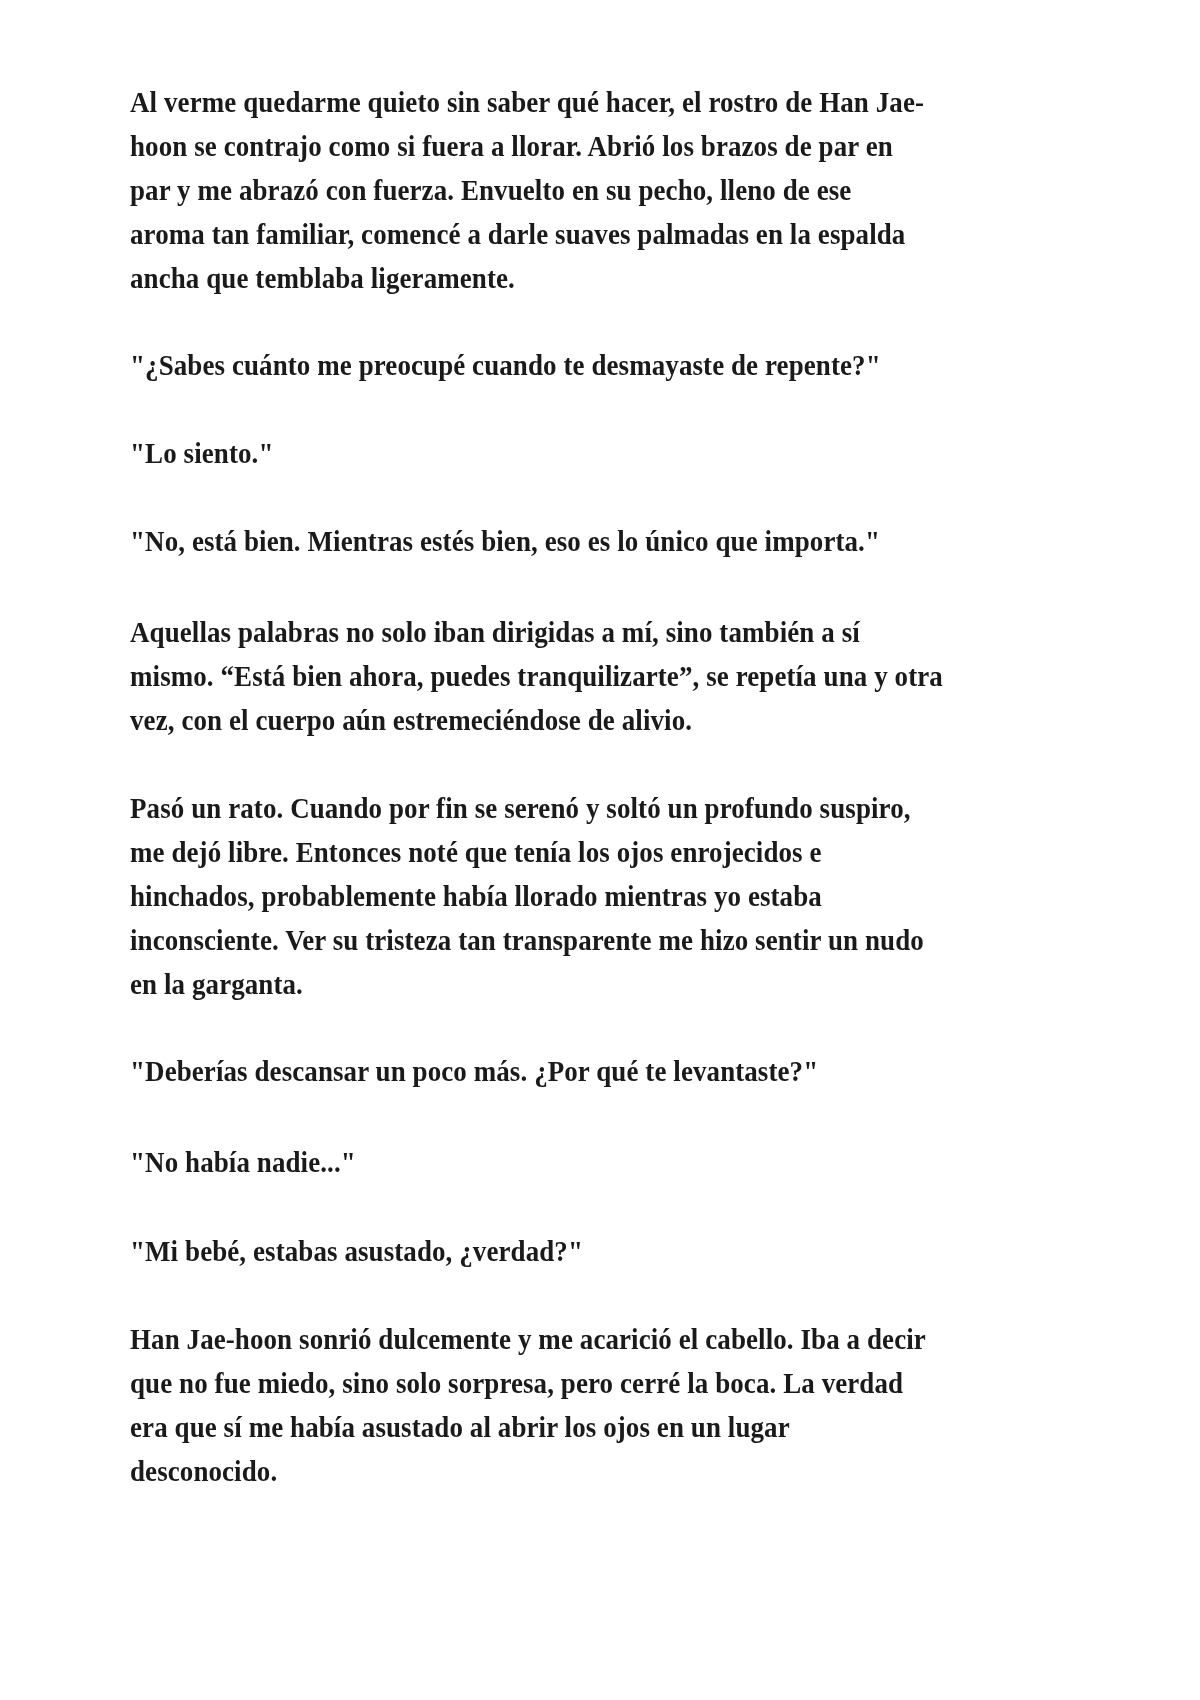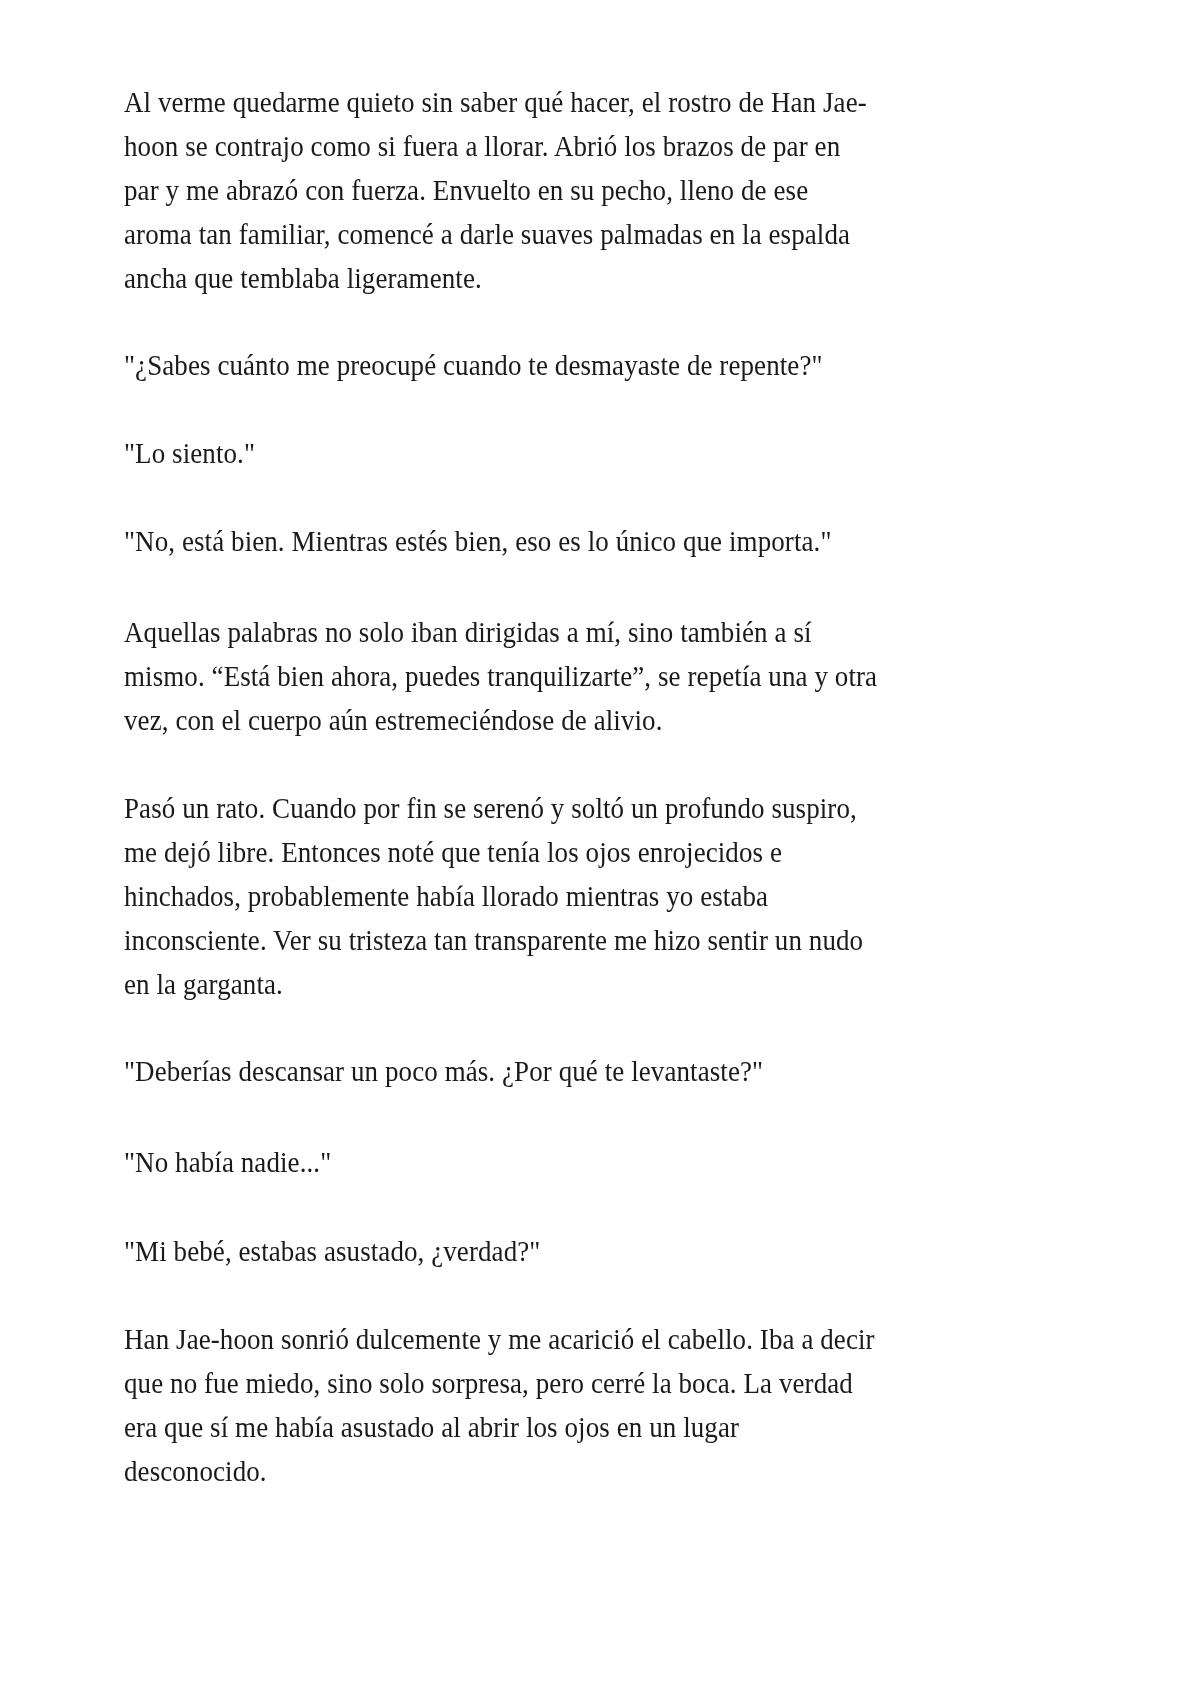--- a/index.html
+++ b/index.html
@@ -8,25 +8,26 @@
       background: #ffffff;
     }
     body {
       width: 1200px;
       height: 1700px;
       position: relative;
       overflow: hidden;
     }
     .page {
       position: absolute;
-      left: 12px;
+      left: 18px;
       top: 0;
       width: 1096px;
       height: 1700px;
       background: #ffffff;
+      font-weight: bold;
     }
     .line {
       position: absolute;
       left: 112px;
       white-space: nowrap;
       font-family: "Liberation Serif", "DejaVu Serif", serif;
       font-size: 29px;
       line-height: 44px;
       color: #1a1a1a;
       letter-spacing: 0.1px;

